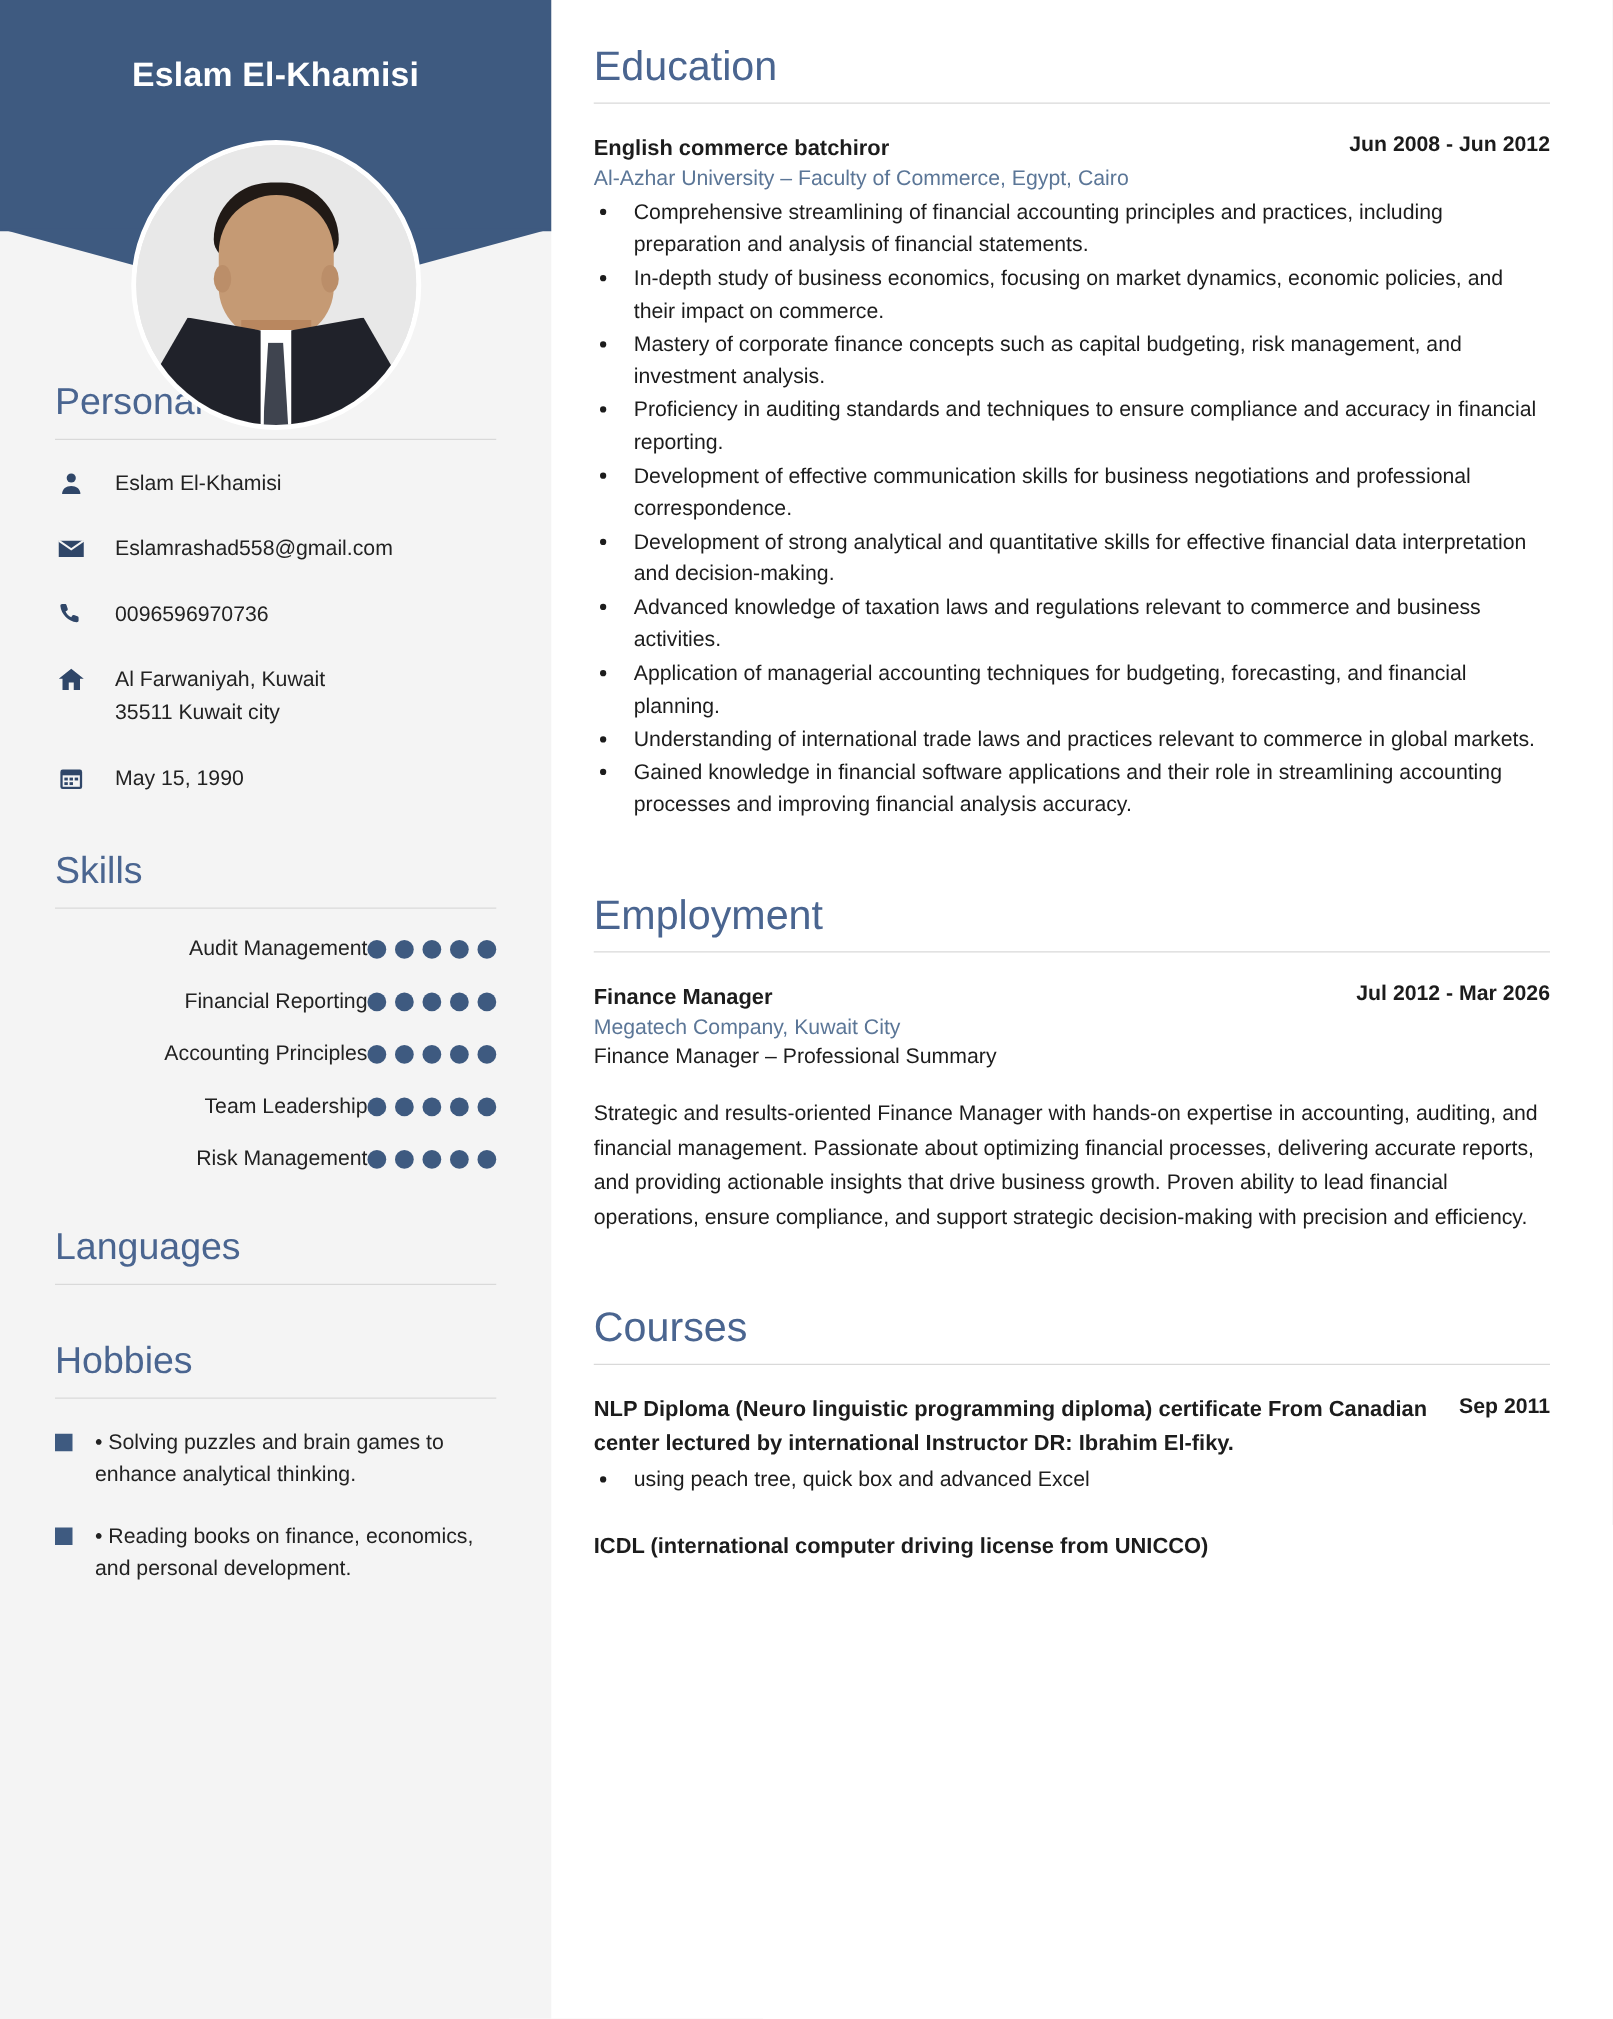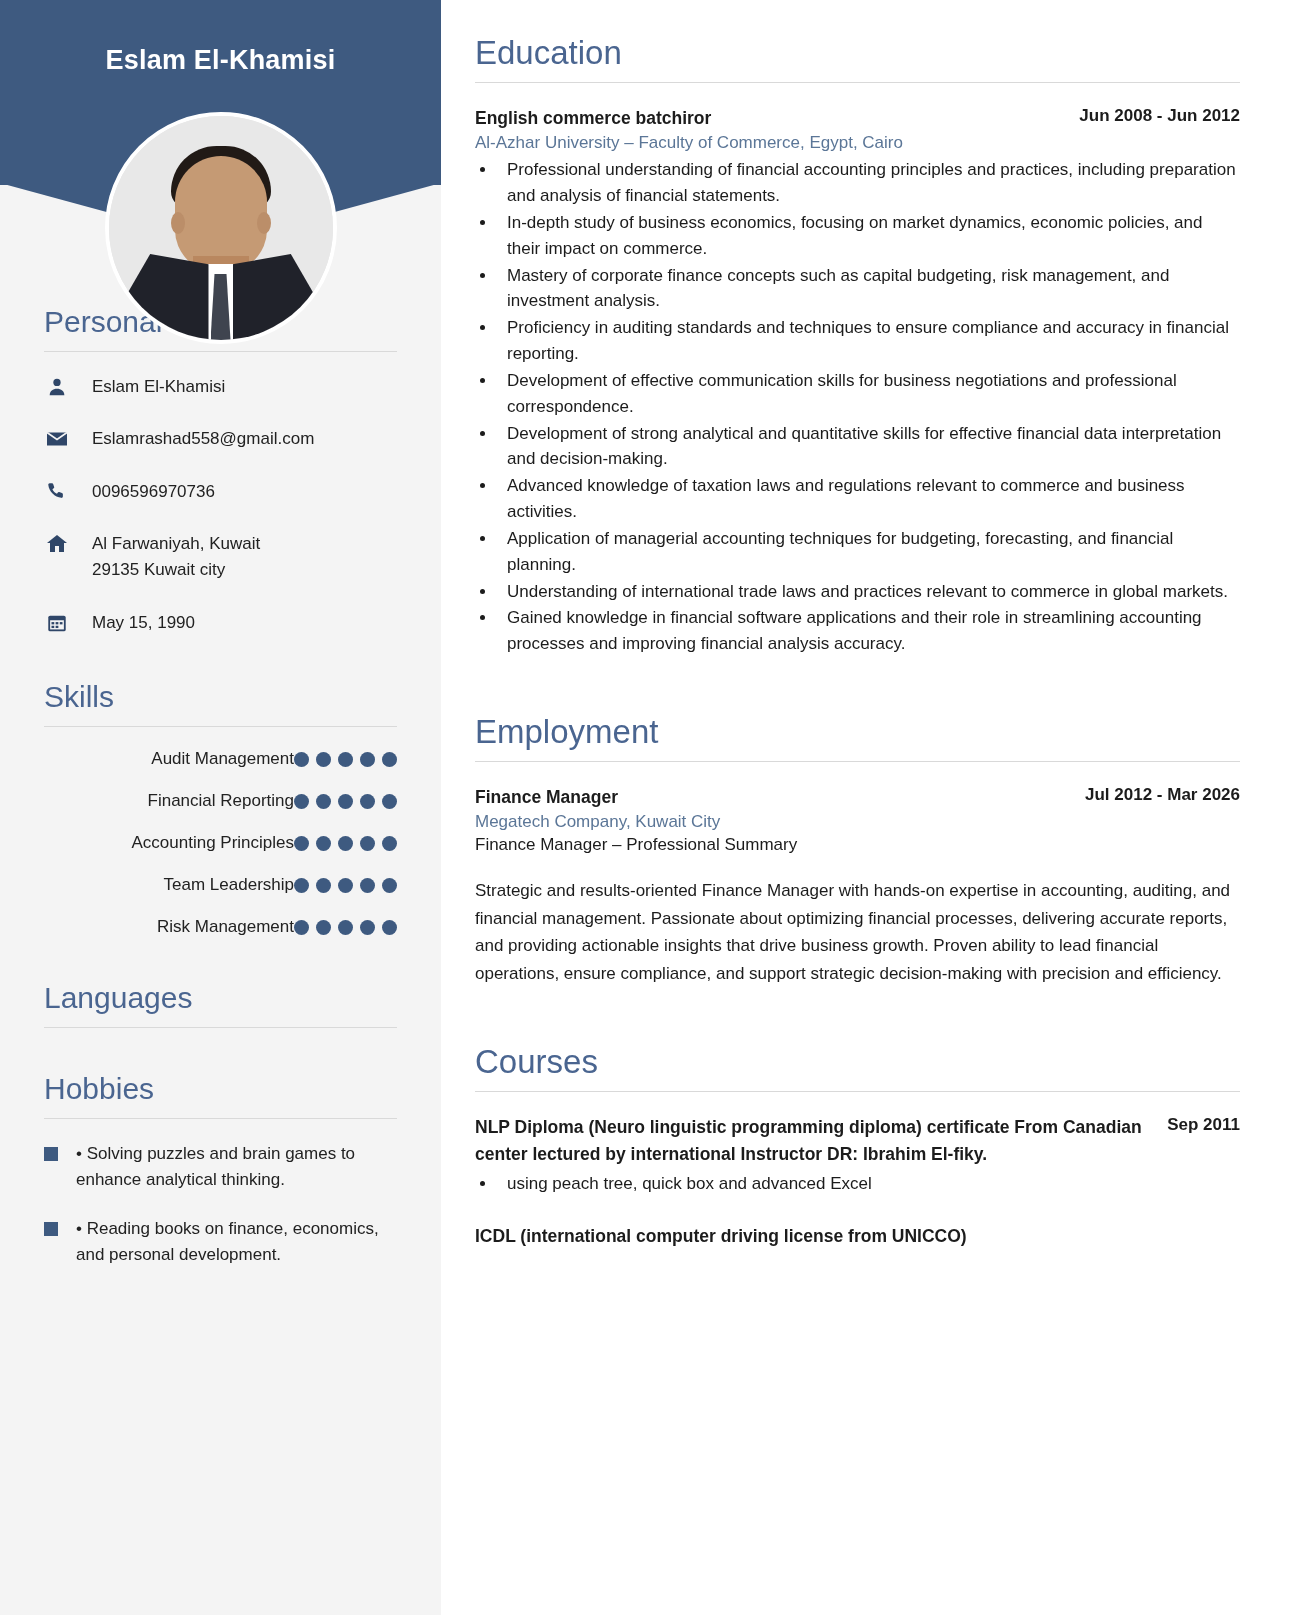--- a/index.html
+++ b/index.html
@@ -231,21 +231,21 @@
         <span class="contact-text">0096596970736</span>
       </div>
 
       <div class="contact-row">
         <span class="contact-icon">
           <svg width="24" height="24" viewBox="0 0 24 24" fill="#2f4668">
               <path d="M12 3L2 11h3v9h5v-6h4v6h5v-9h3z"></path>
             </svg>
         </span>
         <span class="contact-text" style="white-space: pre-line;">Al Farwaniyah, Kuwait
-29135 Kuwait city</span>
+35511 Kuwait city</span>
       </div>
 
       <div class="contact-row">
         <span class="contact-icon">
           <svg width="22" height="22" viewBox="0 0 24 24" fill="#2f4668">
               <rect x="2.5" y="4" width="19" height="17" rx="2"></rect>
               <rect x="4.5" y="9" width="15" height="10" fill="#f4f4f4"></rect>
               <rect x="6" y="11" width="3" height="2.5"></rect>
               <rect x="10.5" y="11" width="3" height="2.5"></rect>
               <rect x="15" y="11" width="3" height="2.5"></rect>
@@ -335,21 +335,21 @@
     <h1 class="main-heading">Education</h1>
     <div class="main-rule"></div>
     <div id="education-entries">
         <div class="entry">
           <div class="entry-head">
             <span class="entry-title">English commerce batchiror</span>
             <span class="entry-date">Jun 2008 - Jun 2012</span>
           </div>
           <div class="entry-sub">Al-Azhar University – Faculty of Commerce, Egypt, Cairo</div>
           <ul class="bullets">
-            <li>Professional understanding of financial accounting principles and practices, including preparation and analysis of financial statements.</li>
+            <li>Comprehensive streamlining of financial accounting principles and practices, including preparation and analysis of financial statements.</li>
             <li>In-depth study of business economics, focusing on market dynamics, economic policies, and their impact on commerce.</li>
             <li>Mastery of corporate finance concepts such as capital budgeting, risk management, and investment analysis.</li>
             <li>Proficiency in auditing standards and techniques to ensure compliance and accuracy in financial reporting.</li>
             <li>Development of effective communication skills for business negotiations and professional correspondence.</li>
             <li>Development of strong analytical and quantitative skills for effective financial data interpretation and decision-making.</li>
             <li>Advanced knowledge of taxation laws and regulations relevant to commerce and business activities.</li>
             <li>Application of managerial accounting techniques for budgeting, forecasting, and financial planning.</li>
             <li>Understanding of international trade laws and practices relevant to commerce in global markets.</li>
             <li>Gained knowledge in financial software applications and their role in streamlining accounting processes and improving financial analysis accuracy.</li>
           </ul>

